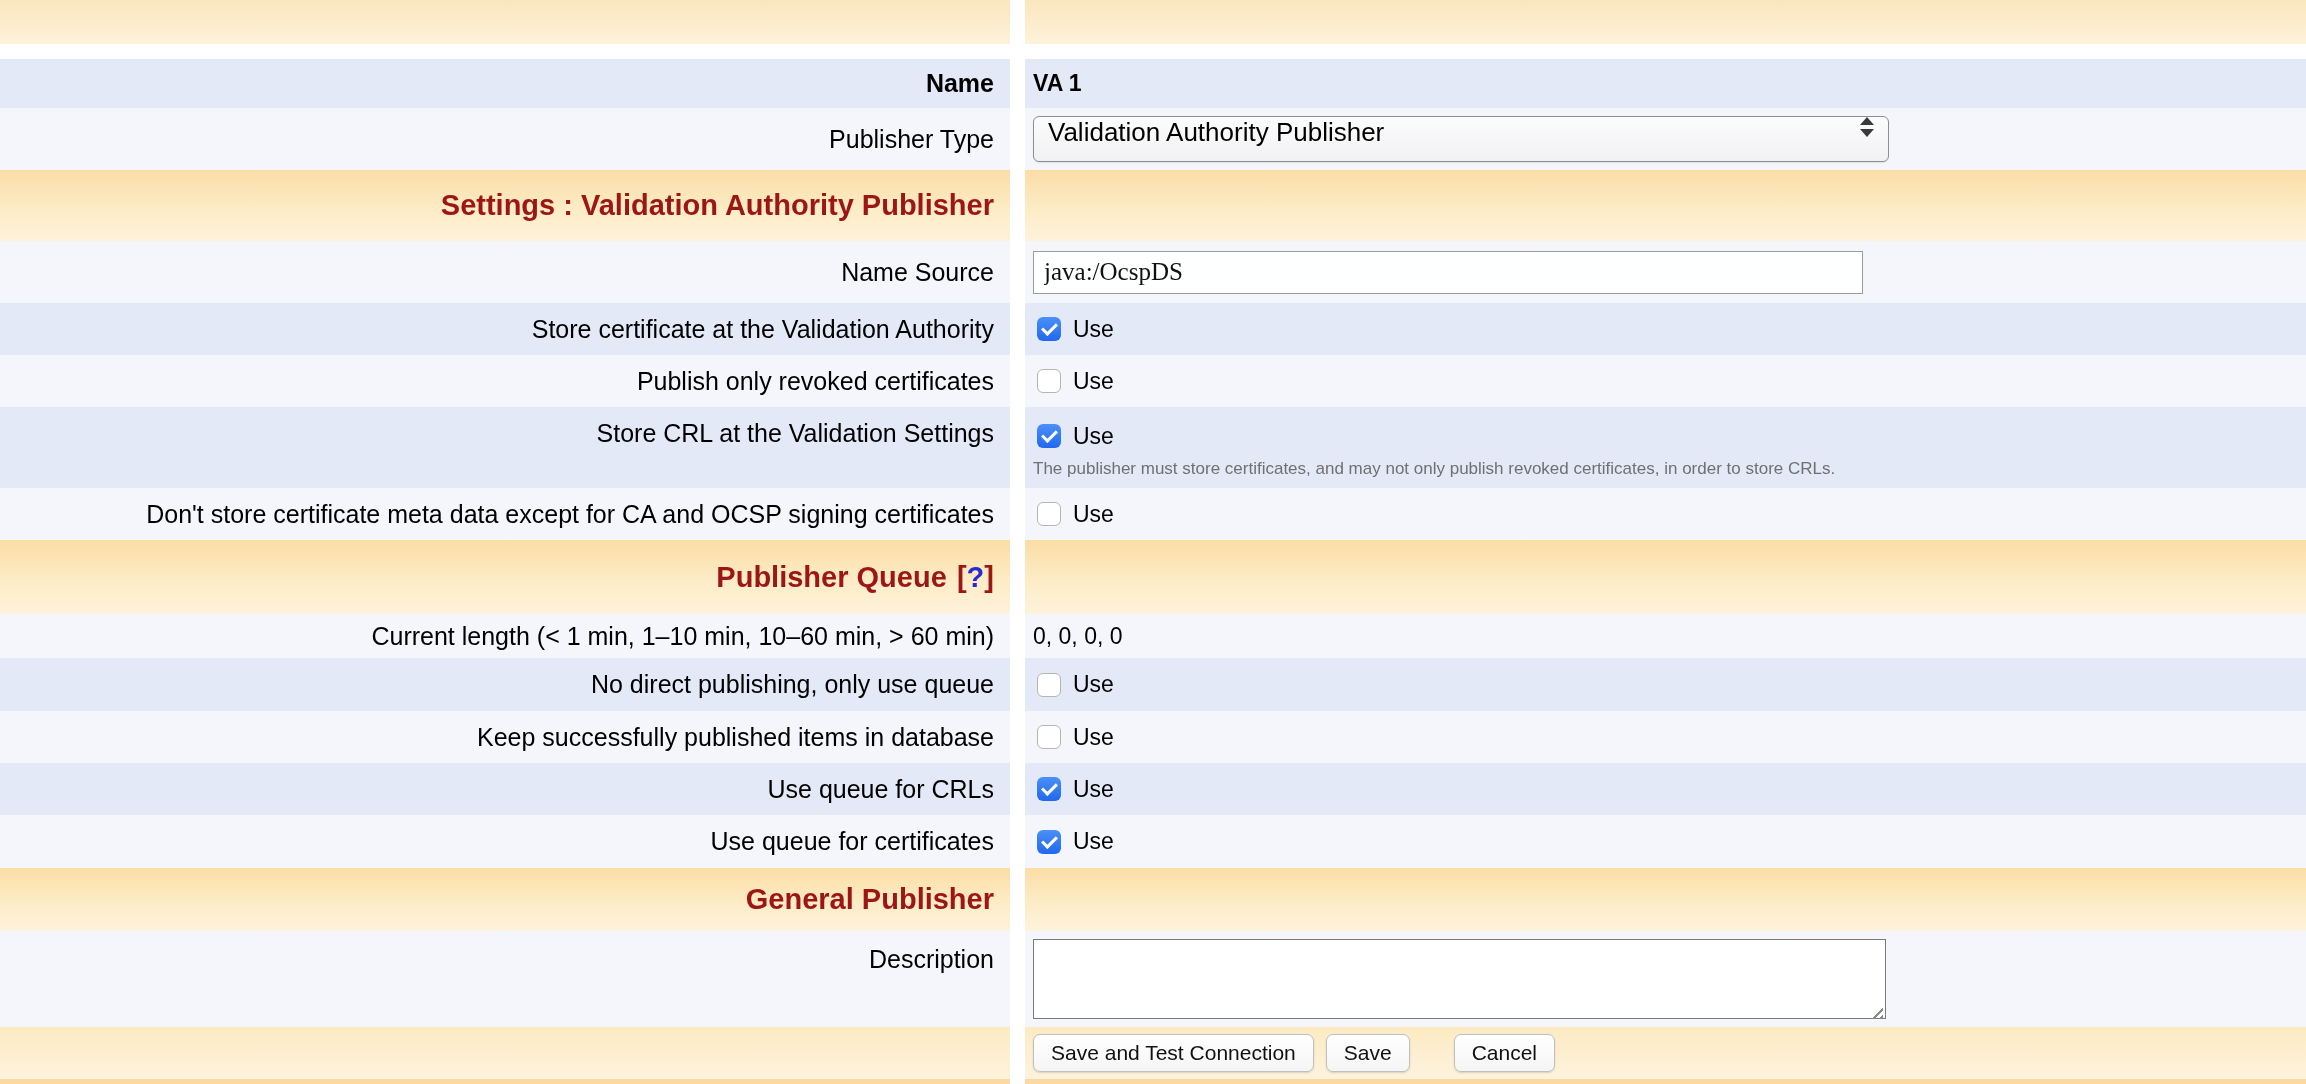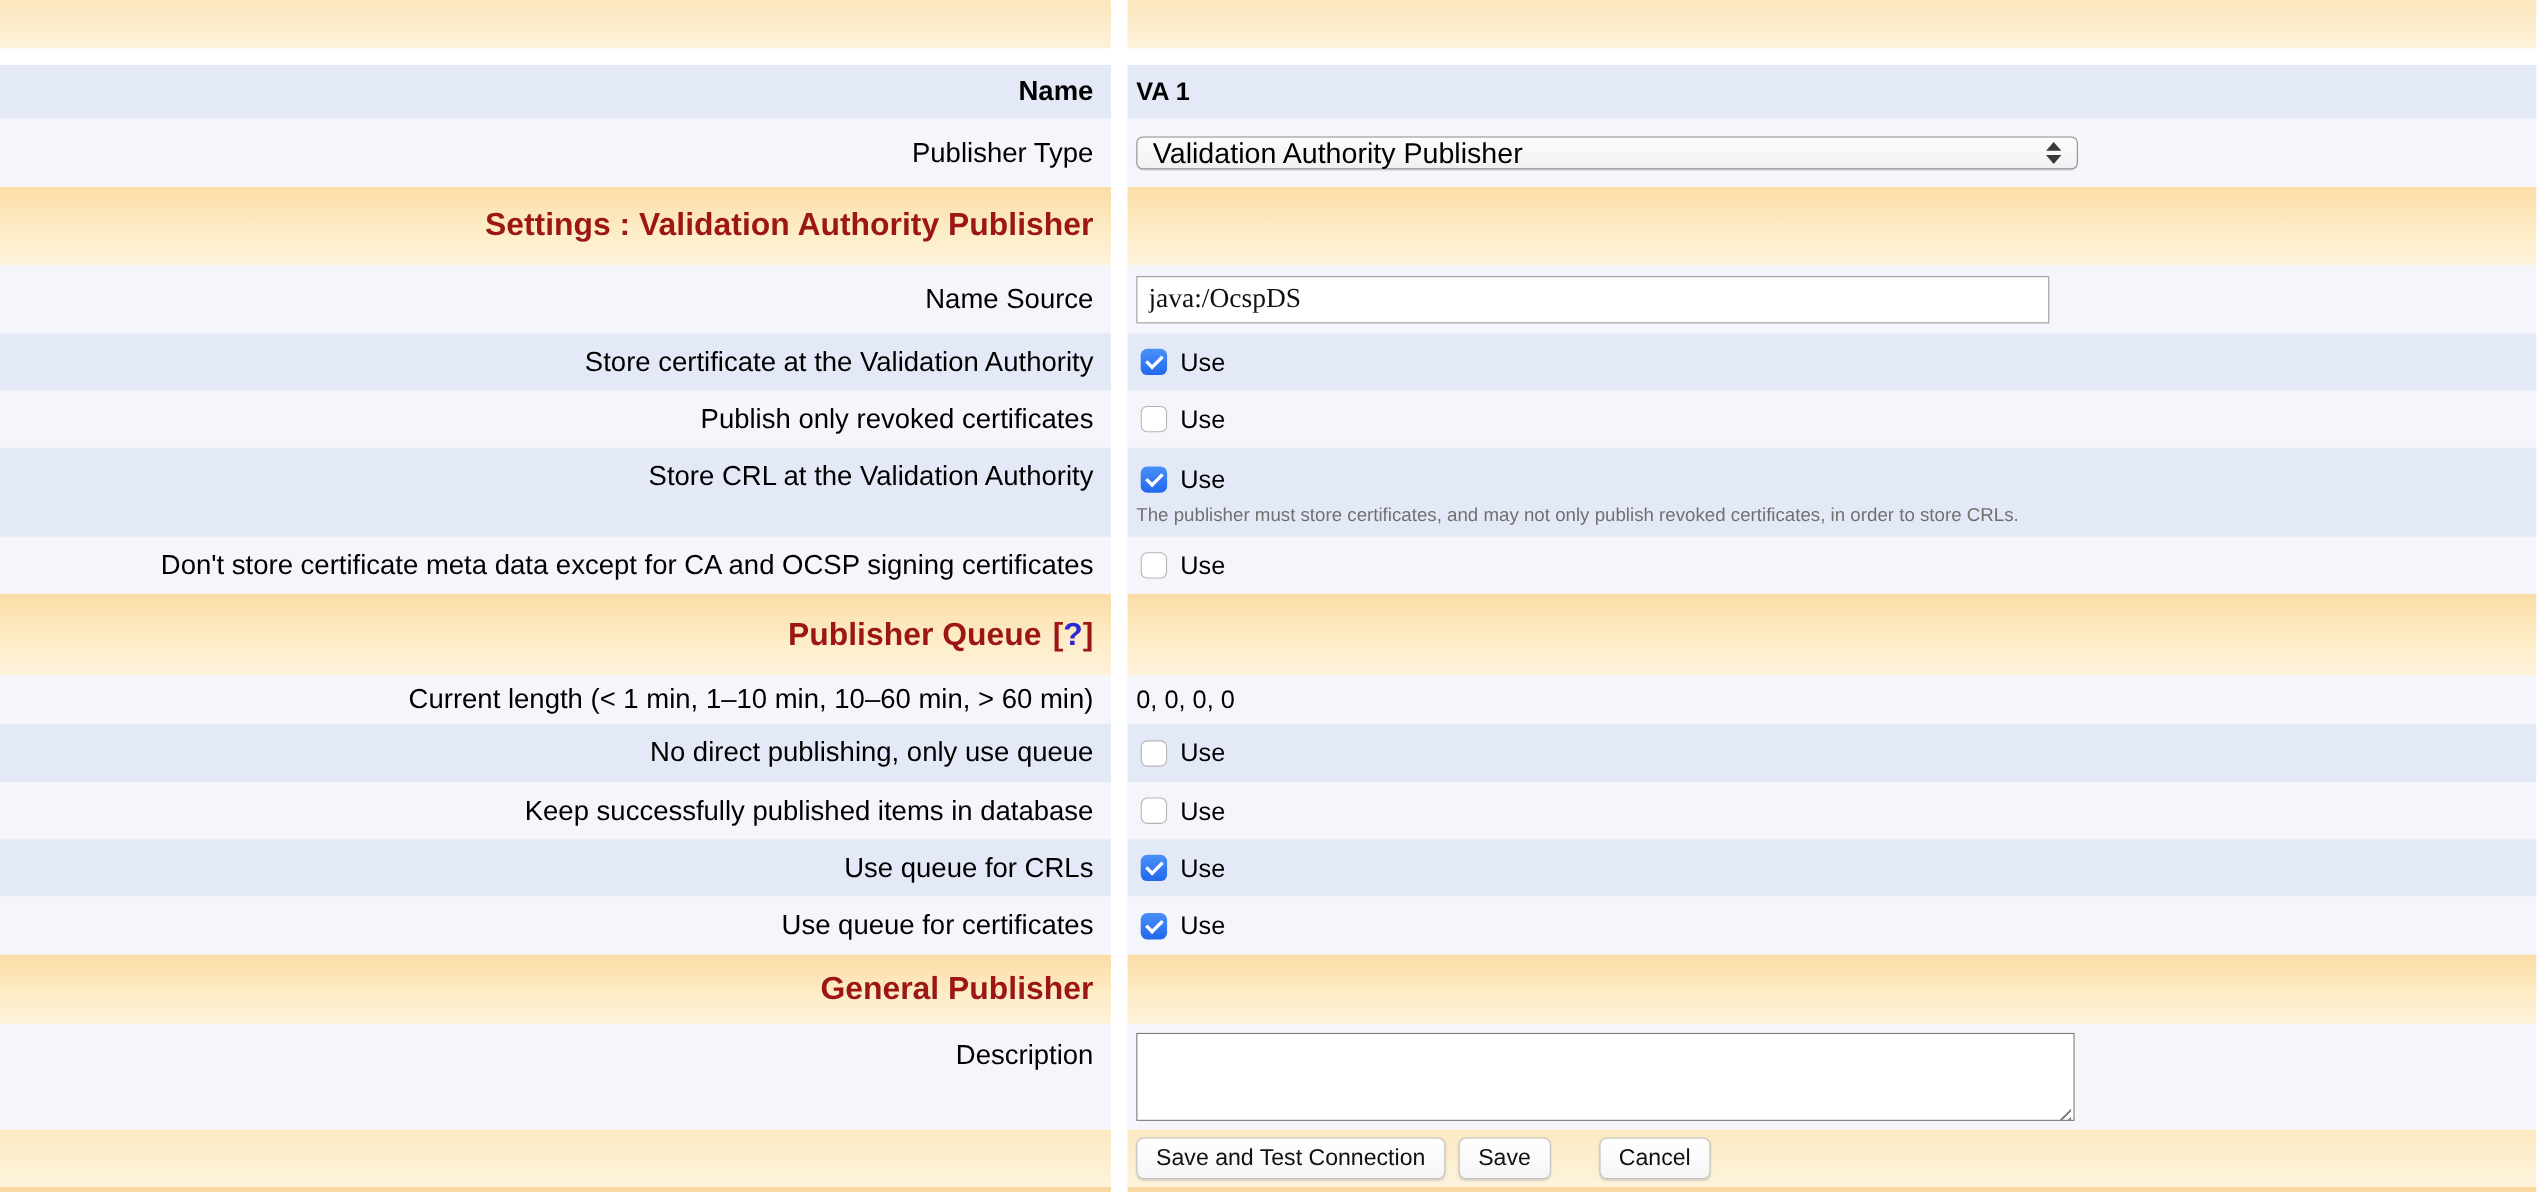--- a/index.html
+++ b/index.html
@@ -46,27 +46,26 @@
   }
   .bracket { color: #9c1616; }
   .bracket-open { margin-left: 0.35em; }
   .help-link { color: #2a2ad4; cursor: pointer; text-decoration: none; font-weight: bold; }
 
   .bold { font-weight: bold; }
 
   
   .select {
     width: 856px;
-    height: 30px;
+    height: 46px;
     box-sizing: border-box;
     border: 1px solid #8e8e8e;
     border-radius: 6px;
     background: linear-gradient(#fcfcfc, #f1f1f4);
     display: flex;
-    align-items: center;
     justify-content: space-between;
     padding: 0 14px;
     font-size: 26px;
     cursor: pointer;
     box-shadow: 0 1px 1px rgba(0,0,0,0.08);
   }
   .select-arrows { display: flex; flex-direction: column; align-items: center; row-gap: 4px; }
   .arr-up { width: 0; height: 0; border-left: 7px solid transparent; border-right: 7px solid transparent; border-bottom: 8px solid #3a3a3a; }
   .arr-down { width: 0; height: 0; border-left: 7px solid transparent; border-right: 7px solid transparent; border-top: 8px solid #3a3a3a; }
 
@@ -217,21 +216,21 @@
 
   <div class="row" style="height:52px">
     <div class="cell-l bg-b">Publish only revoked certificates</div>
     <div class="cell-r bg-b">
       <span class="checkbox"></span>
       <span class="cb-label">Use</span>
     </div>
   </div>
 
   <div class="row top-align" style="height:81px">
-    <div class="cell-l bg-a pad-top-12">Store CRL at the Validation Authority</div>
+    <div class="cell-l bg-a pad-top-12">Store CRL at the Validation Settings</div>
     <div class="cell-r bg-a col pad-top-12">
       <span class="cb-line">
         <span class="checkbox checked"></span>
         <span class="cb-label">Use</span>
       </span>
       <span class="hint">The publisher must store certificates, and may not only publish revoked certificates, in order to store CRLs.</span>
     </div>
   </div>
 
   <div class="row" style="height:52px">

